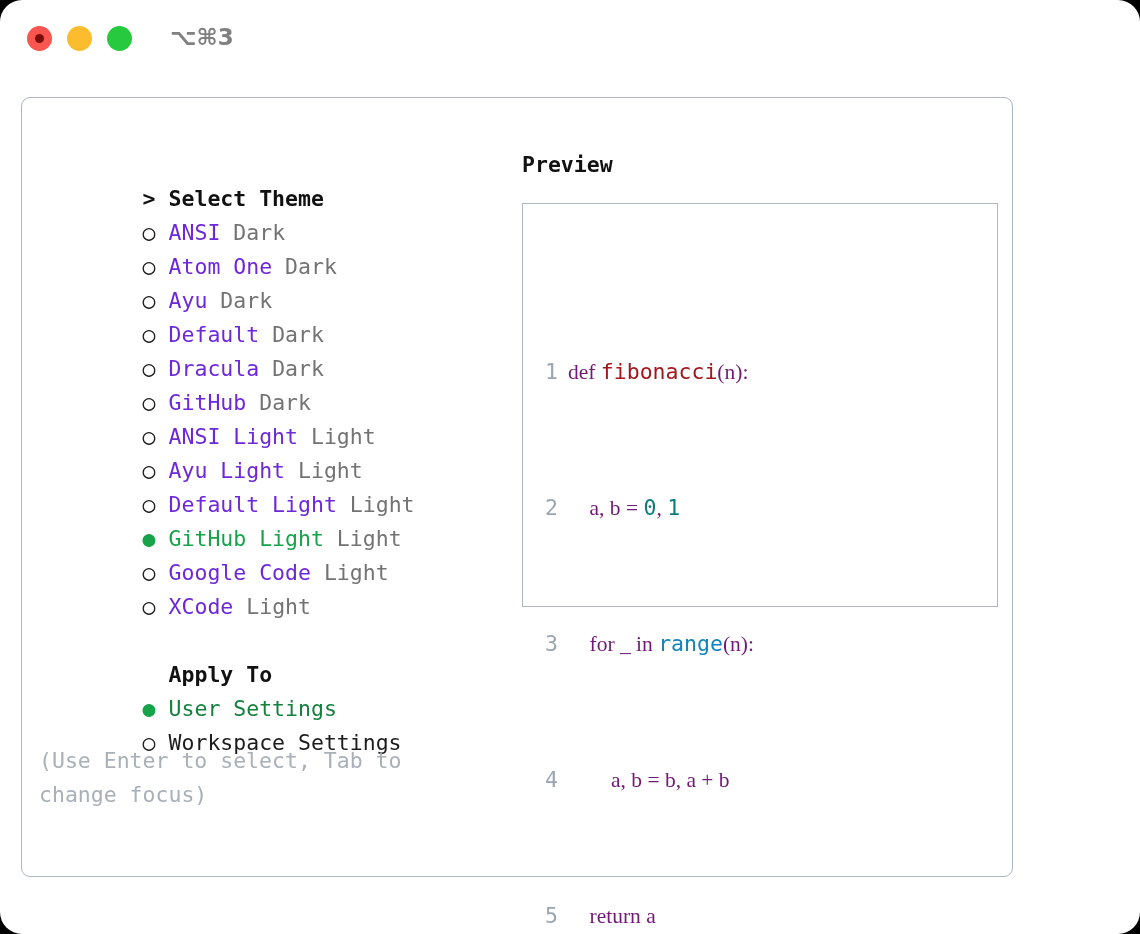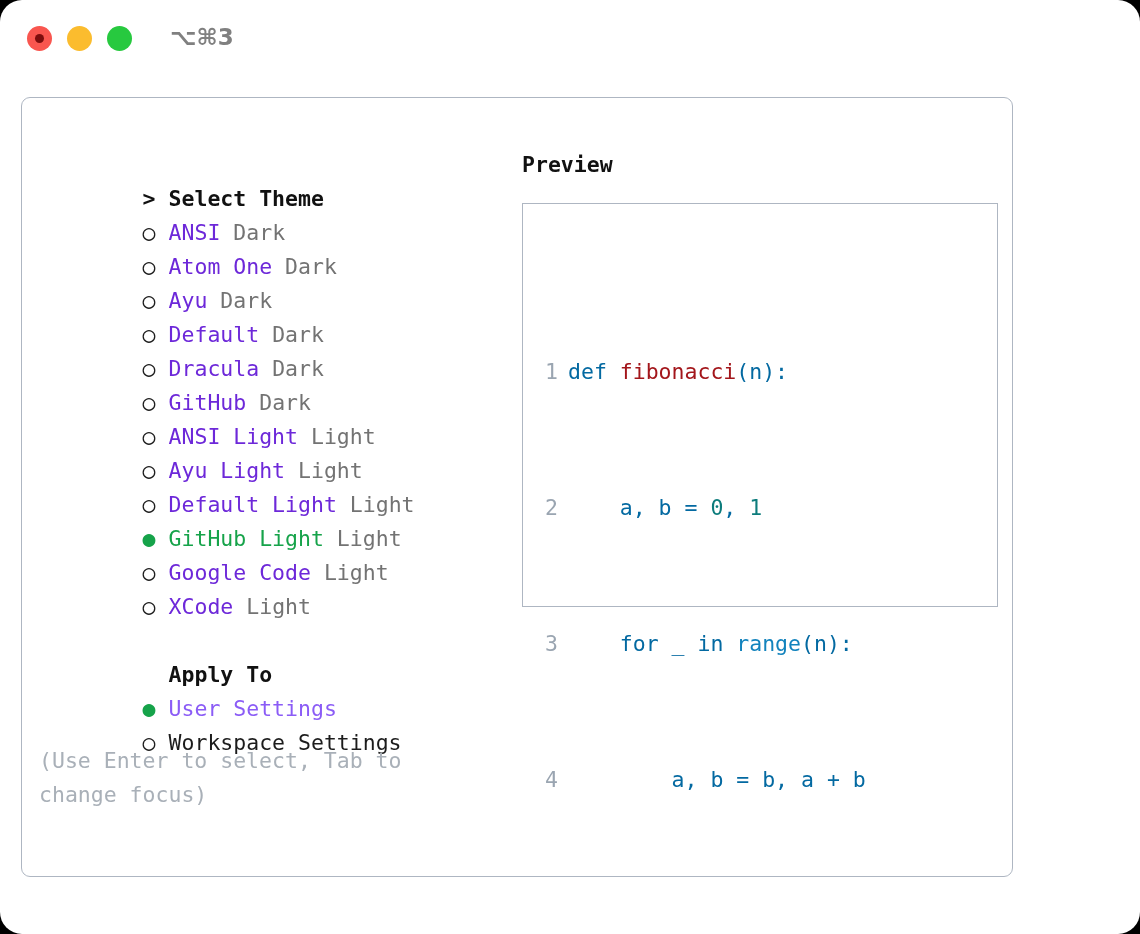--- a/index.html
+++ b/index.html
@@ -103,21 +103,21 @@
   .marker.blank { color: transparent; }
 
   .section-title {
     font-weight: bold;
     color: #111111;
   }
   .theme-name { color: #6d28d9; }
   .theme-name.selected { color: #16a34a; margin-top: 20px; }
   .variant { color: #737373; }
   .opt-label { color: #1c1c1c; }
-  .opt-label.selected { color: #8b5cf6; margin-top: 36px; }
+  .opt-label.selected { color: #15803d; margin-top: 36px; }
 
   .spacer { height: 34px; }
 
   #hint {
     margin-top: 18px;
     font-size: 21.5px;
     line-height: 34px;
     color: #a9b0b8;
     width: 400px;
   }
@@ -154,21 +154,21 @@
     white-space: pre;
   }
   .code-line { white-space: pre; }
   .lineno {
     display: inline-block;
     width: 14px;
     text-align: right;
     color: #9aa5b1;
     margin-right: 10px;
   }
-  .tok-plain { color: #0369a1; }
+  .tok-plain { color: #701a75; font-family: Liberation Serif, serif; }
   .tok-func  { color: #a3161b; }
   .tok-num   { color: #0d7c7c; }
   .tok-kwfn  { color: #1283bd; }
 </style>
 </head>
 <body>
 
 <div id="window">
 
   <div id="titlebar">
@@ -260,20 +260,21 @@
         <div id="code">
 
           <div class="code-line"><span class="lineno">1</span><span class="tok-plain">def </span><span class="tok-func">fibonacci</span><span class="tok-plain">(n):</span></div>
 
           <div class="code-line"><span class="lineno">2</span><span class="tok-plain">    a, b = </span><span class="tok-num">0</span><span class="tok-plain">, </span><span class="tok-num">1</span></div>
 
           <div class="code-line"><span class="lineno">3</span><span class="tok-plain">    for _ in </span><span class="tok-kwfn">range</span><span class="tok-plain">(n):</span></div>
 
           <div class="code-line"><span class="lineno">4</span><span class="tok-plain">        a, b = b, a + b</span></div>
 
+          <div class="code-line"><span class="lineno">5</span><span class="tok-plain">    return a</span></div>
 
           
 
           
 
           
 
           
 
         </div>

